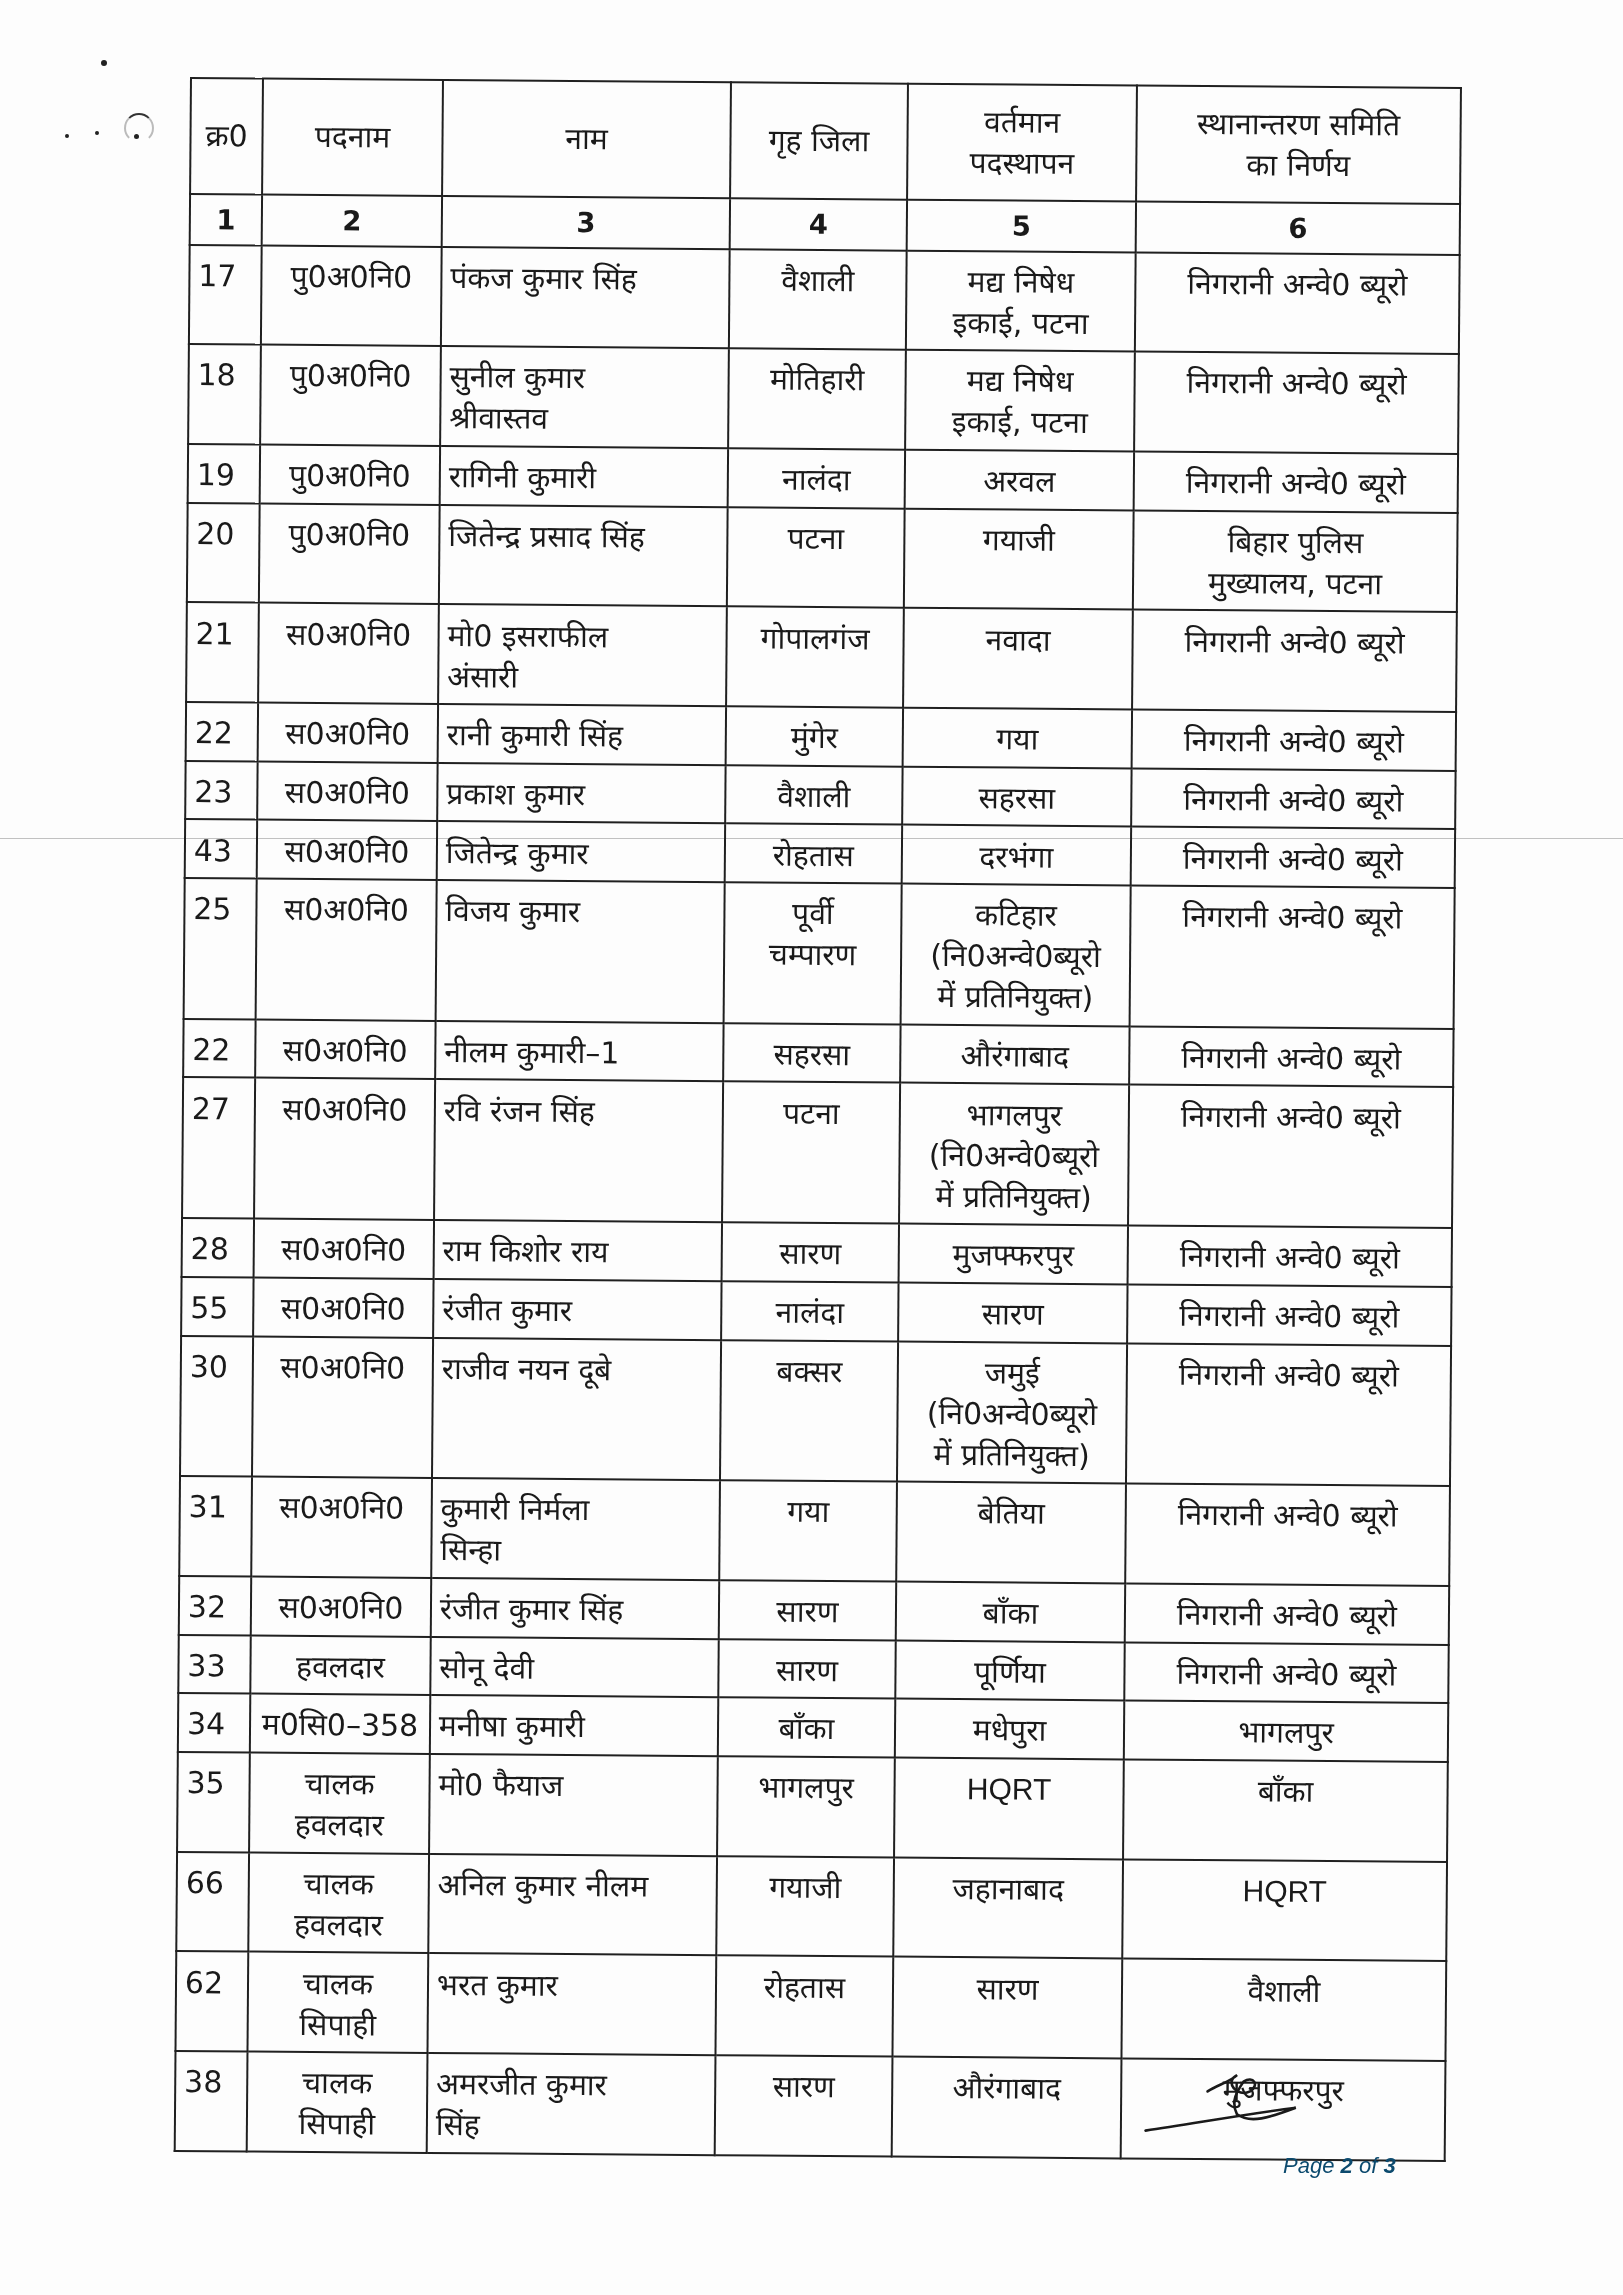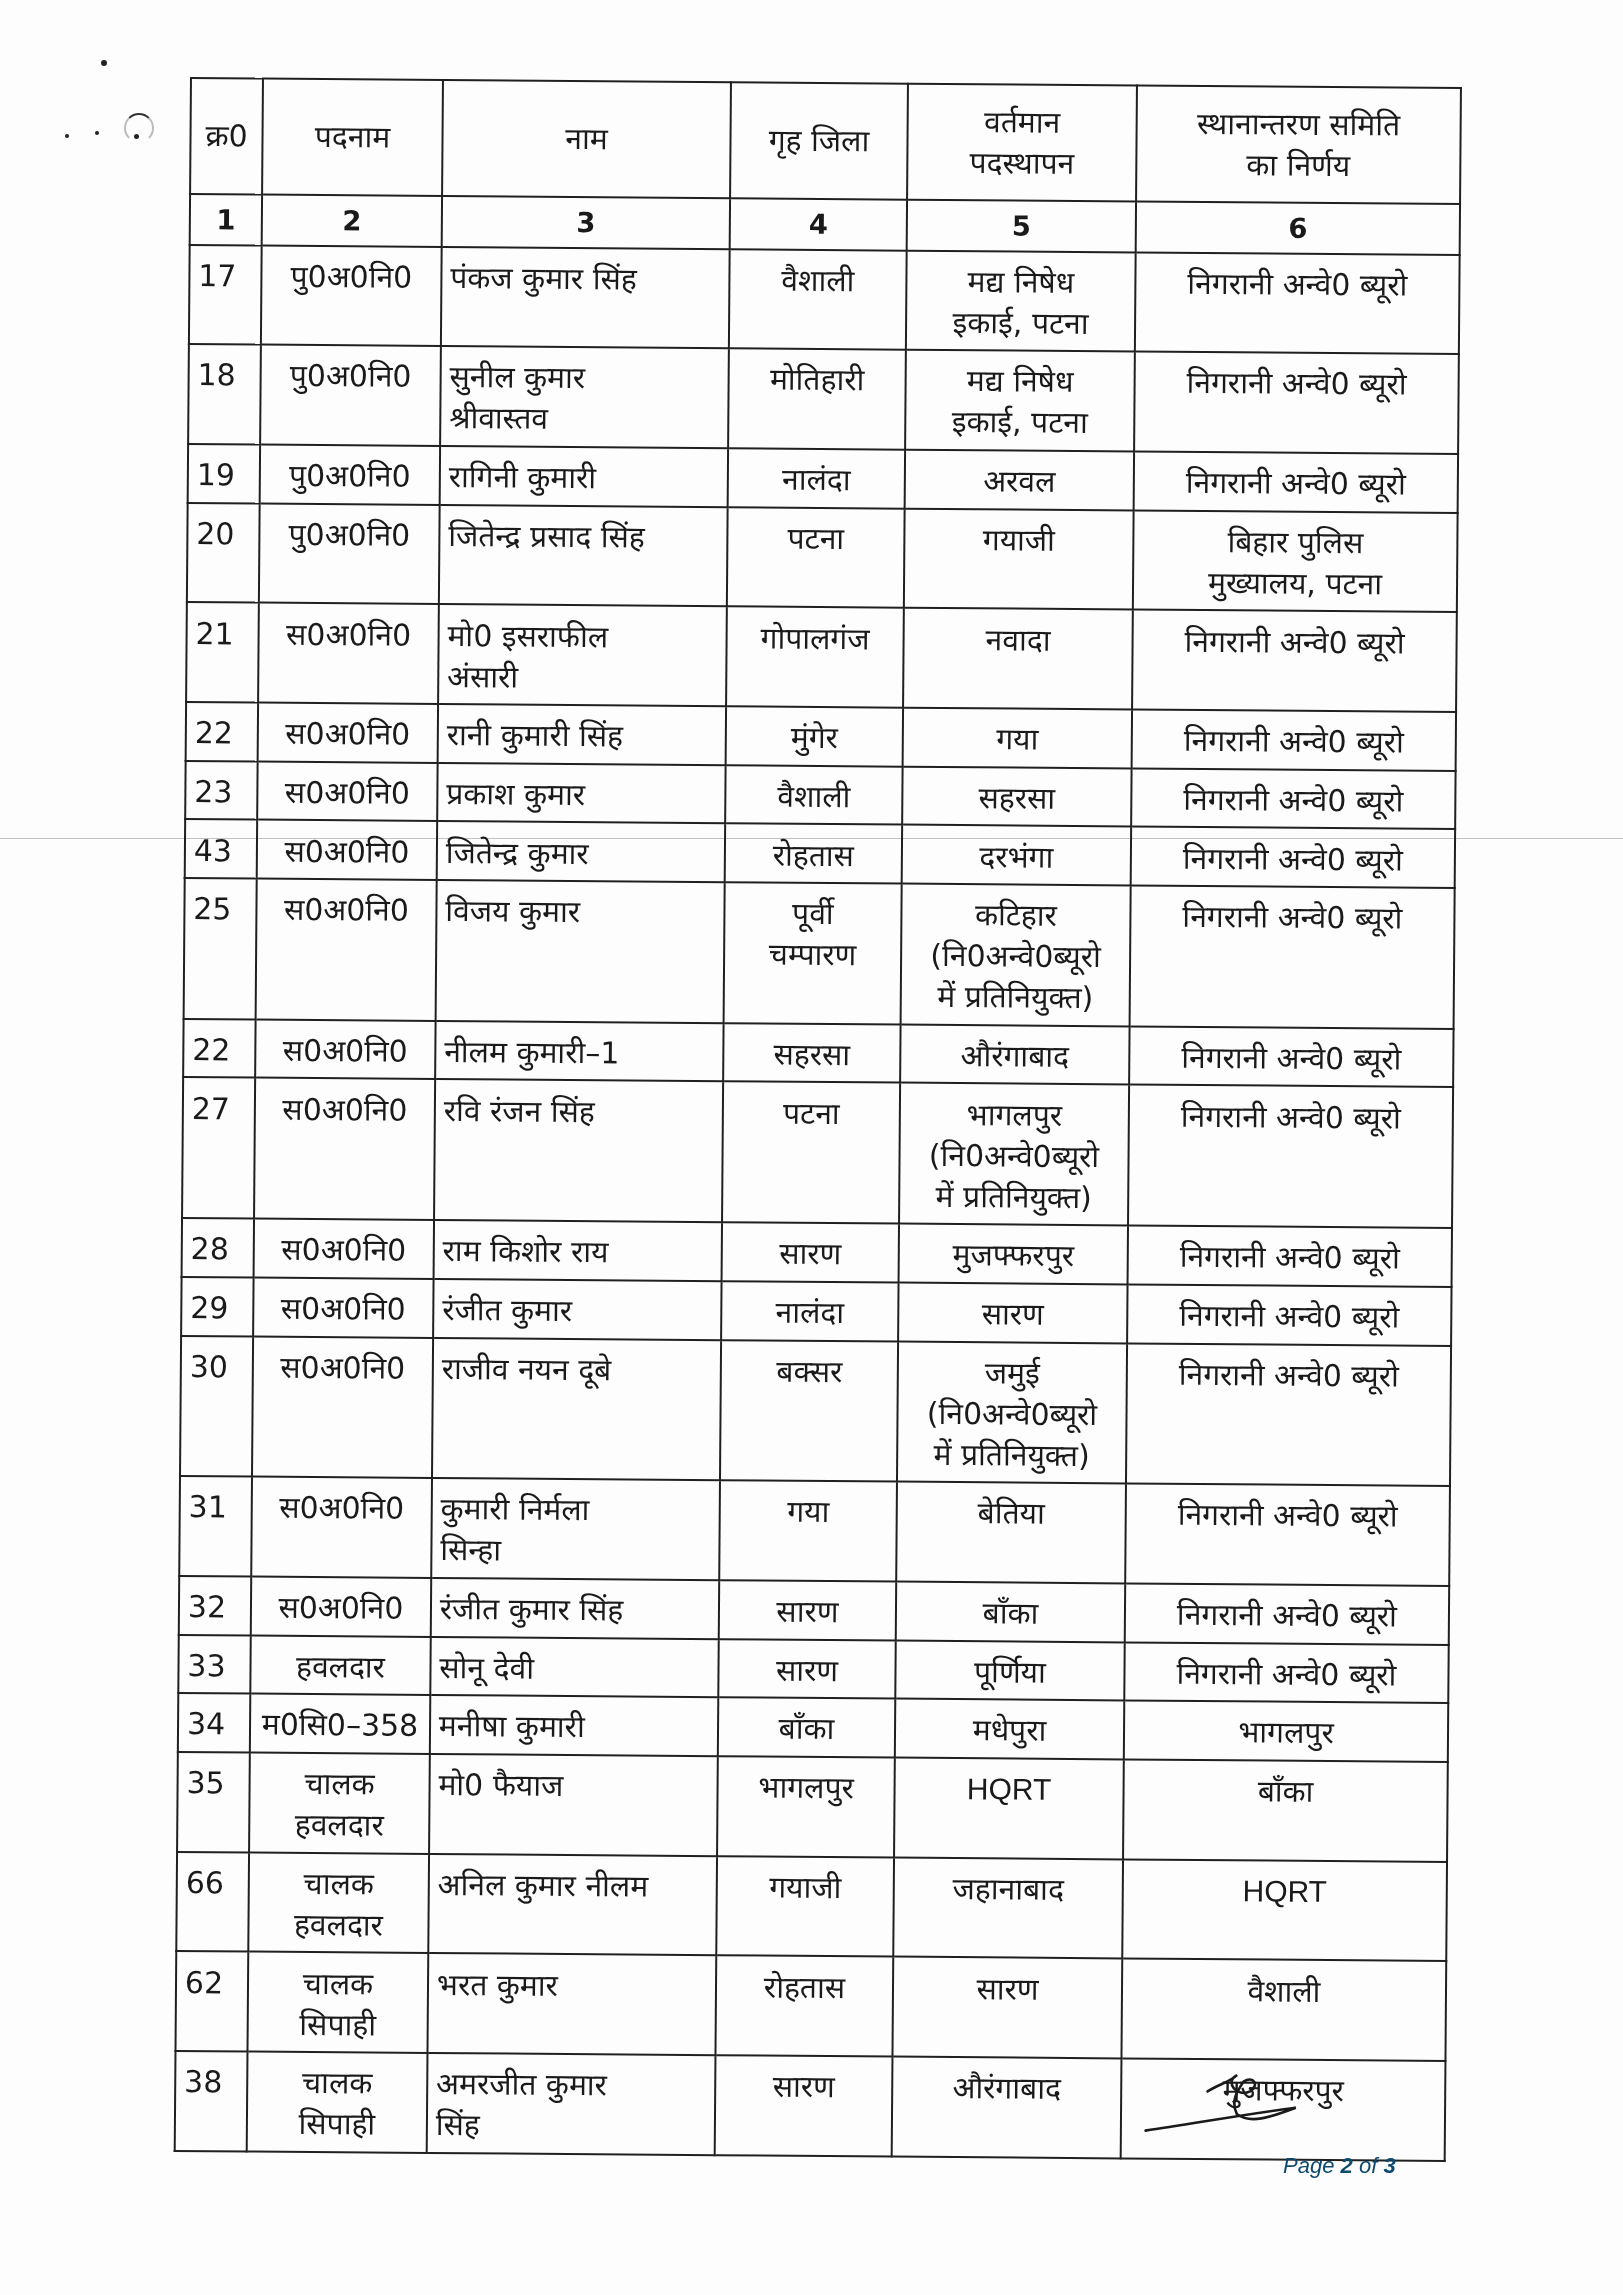--- a/index.html
+++ b/index.html
@@ -192,21 +192,21 @@
         </tr>
         <tr>
           <td class="sr">28</td>
           <td class="ctr multi">स0अ0नि0</td>
           <td class="left multi">राम किशोर राय</td>
           <td class="ctr multi">सारण</td>
           <td class="ctr multi">मुजफ्फरपुर</td>
           <td class="ctr multi">निगरानी अन्वे0 ब्यूरो</td>
         </tr>
         <tr>
-          <td class="sr">29</td>
+          <td class="sr">55</td>
           <td class="ctr multi">स0अ0नि0</td>
           <td class="left multi">रंजीत कुमार</td>
           <td class="ctr multi">नालंदा</td>
           <td class="ctr multi">सारण</td>
           <td class="ctr multi">निगरानी अन्वे0 ब्यूरो</td>
         </tr>
         <tr>
           <td class="sr">30</td>
           <td class="ctr multi">स0अ0नि0</td>
           <td class="left multi">राजीव नयन दूबे</td>

